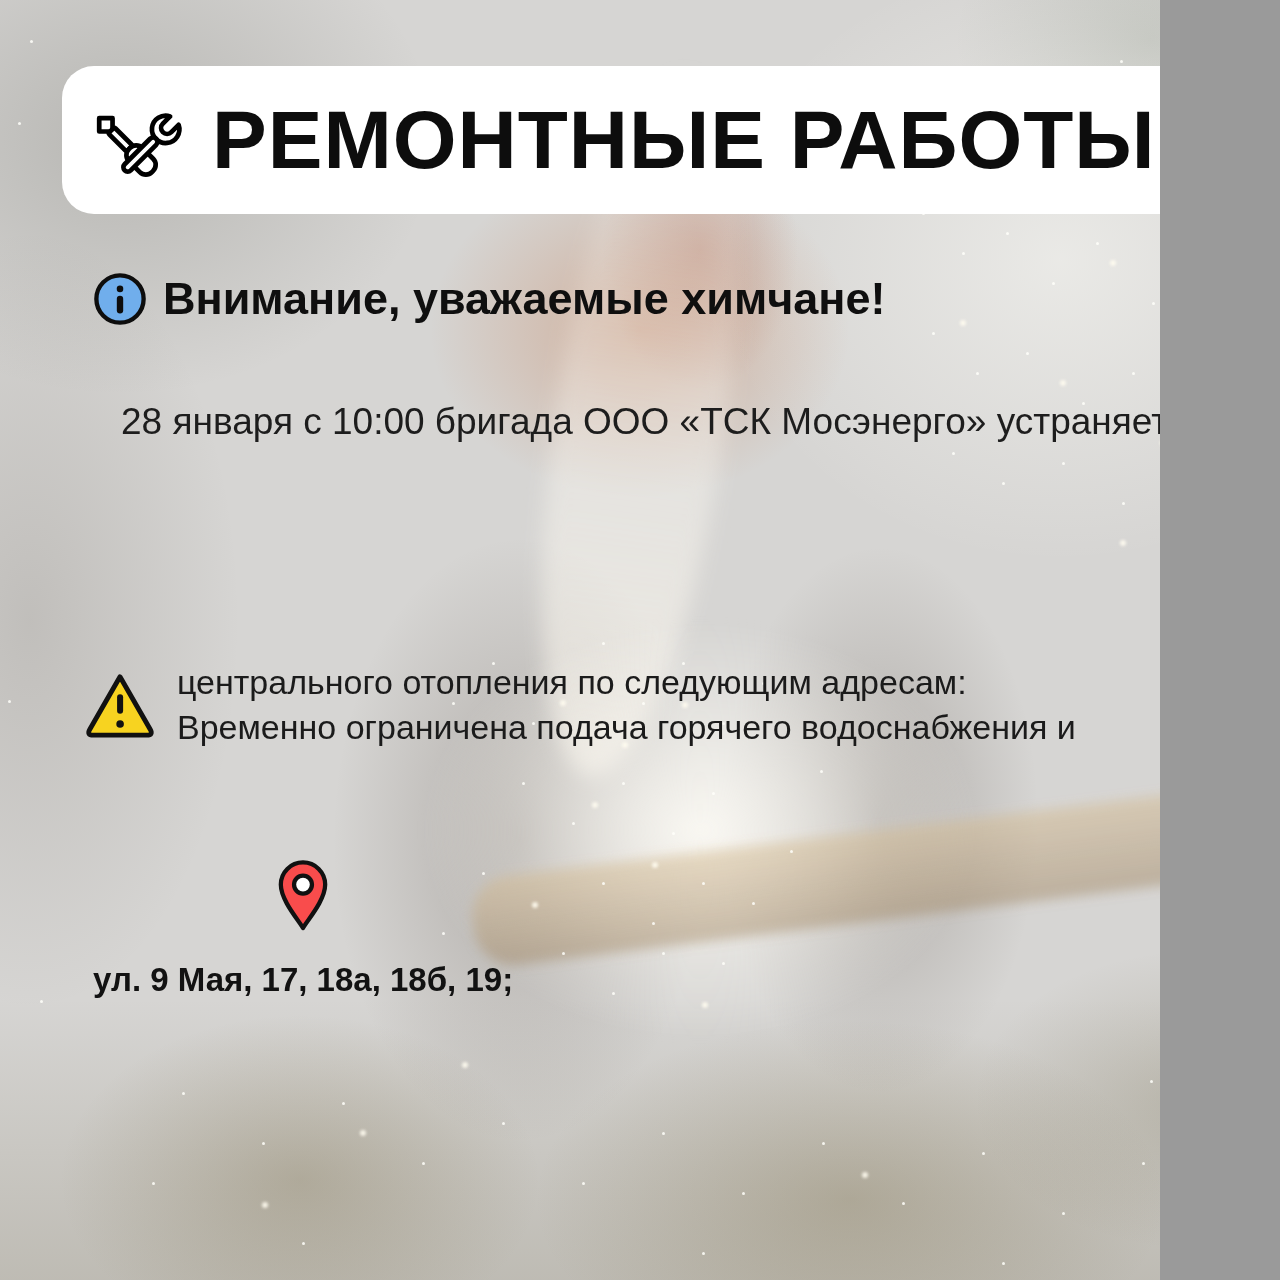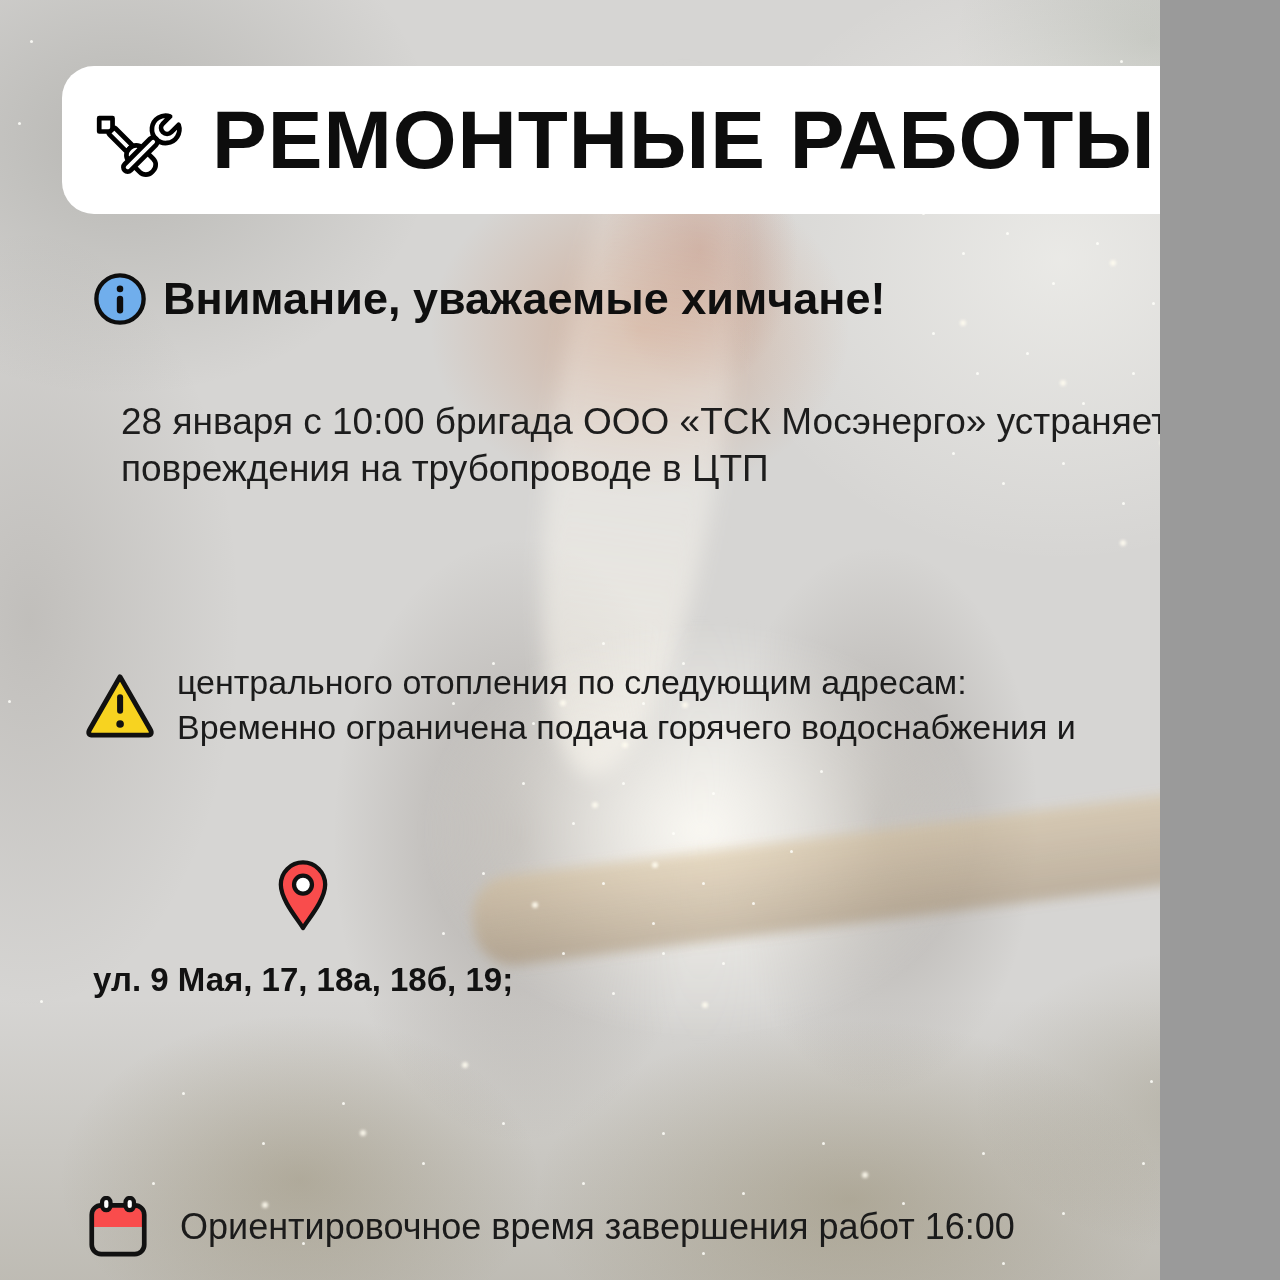--- a/index.html
+++ b/index.html
@@ -125,21 +125,20 @@
     <svg class="icon" width="54" height="54" viewBox="0 0 56 56">
       <circle cx="28" cy="28" r="24.5" stroke="#0d0d0d" stroke-width="4.5" fill="#70aeec"></circle>
       <circle cx="28" cy="17.5" r="3.4" fill="#0d0d0d"></circle>
       <rect x="24.7" y="24.5" width="6.6" height="18.5" rx="3.3" fill="#0d0d0d"></rect>
     </svg>
     <div class="greeting">Внимание, уважаемые химчане!</div>
   </div>
 
   <div class="announcement">
     <span>28 января с 10:00 бригада ООО «ТСК Мосэнерго» устраняет</span>
-    <span>повреждения на трубопроводе в ЦТП</span>
   </div>
 
 
   <div class="row warning-row">
     <svg class="icon" width="70" height="70" viewBox="0 0 72 72">
       <path d="M36,7 L67,61 Q70.5,67 63.5,67 L8.5,67 Q1.5,67 5,61 Z" stroke="#111111" stroke-width="5" stroke-linejoin="round" fill="#f7d320"></path>
       <rect x="33" y="25" width="6.2" height="20" rx="3.1" fill="#111111"></rect>
       <circle cx="36.1" cy="55.5" r="3.9" fill="#111111"></circle>
     </svg>
     <div class="warning-text">
@@ -151,23 +150,14 @@
   <div class="row address-row">
     <svg class="icon" width="58" height="76" viewBox="0 0 68 88">
       <path d="M34,84 C30,76 8,52 8,33 A26,26 0 1 1 60,33 C60,52 38,76 34,84 Z" stroke="#111111" stroke-width="5" stroke-linejoin="round" fill="#f94c4c"></path>
       <circle cx="34" cy="33" r="10.5" fill="#ffffff" stroke="#111111" stroke-width="5"></circle>
     </svg>
     <div class="address-text">
       <div>ул. 9 Мая, 17, 18а, 18б, 19;</div>
     </div>
   </div>
 
-  <div class="row footer-row">
-    <svg class="icon" width="60" height="62" viewBox="0 0 64 66">
-      <path d="M6,33 L58,33 L58,21 A9,9 0 0 0 49,12 L15,12 A9,9 0 0 0 6,21 Z" fill="#f94c4c"></path>
-      <rect x="4" y="10" width="56" height="52" rx="10" fill="none" stroke="#111111" stroke-width="5"></rect>
-      <rect x="15" y="2" width="9" height="13" rx="4.5" fill="#ffffff" stroke="#111111" stroke-width="4.5"></rect>
-      <rect x="40" y="2" width="9" height="13" rx="4.5" fill="#ffffff" stroke="#111111" stroke-width="4.5"></rect>
-    </svg>
-    <div class="footer-text">Ориентировочное время завершения работ 16:00</div>
-  </div>
 
 </div>
 
 </body></html>

